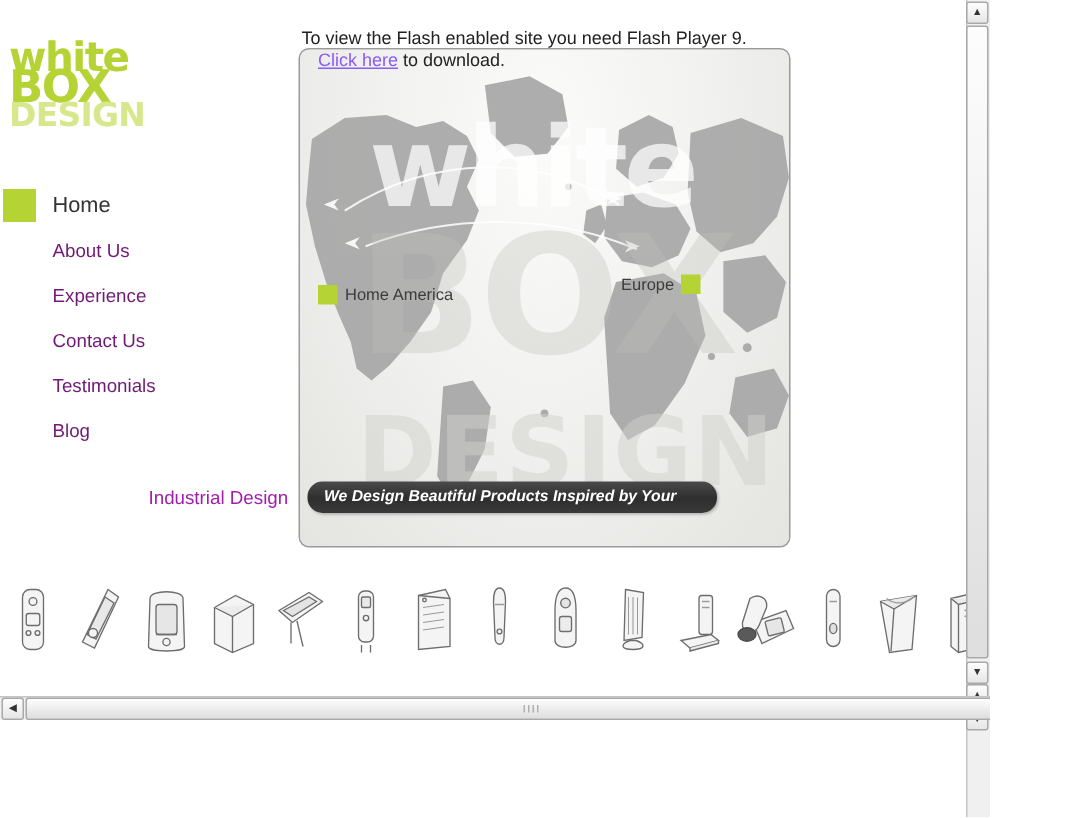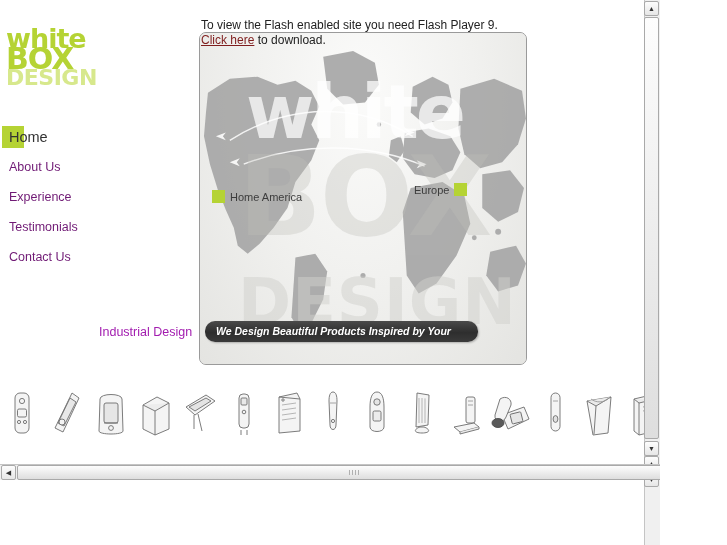--- a/index.html
+++ b/index.html
@@ -88,20 +88,21 @@
     left: 2px;
     top: 4px;
     width: 22px;
     height: 22px;
     background: #b5d334;
     z-index: 0;
   }
   .nav-item .nav-label {
     position: relative;
     z-index: 1;
+    margin-left: 26px;
   }
 
   #industrial-design {
     position: absolute;
     left: 99px;
     top: 325px;
     font-size: 12.5px;
     color: #a21caf;
     white-space: nowrap;
   }
@@ -111,22 +112,23 @@
     position: absolute;
     left: 201px;
     top: 18px;
     width: 320px;
     font-size: 12px;
     color: #222222;
     line-height: 15px;
     z-index: 6;
   }
   #flash-notice a {
-    color: #7f1d1d;
+    color: #8b5cf6;
     text-decoration: underline;
+    margin-left: 11px;
   }
 
   
   #flash-stage {
     position: absolute;
     left: 199px;
     top: 32px;
     width: 328px;
     height: 333px;
     border: 1px solid #9a9a9a;
@@ -321,24 +323,27 @@
           <span class="nav-marker"></span>
           <span class="nav-label">Home</span>
         </div>
         <div class="nav-item">
           <span class="nav-label">About Us</span>
         </div>
         <div class="nav-item">
           <span class="nav-label">Experience</span>
         </div>
         <div class="nav-item">
+          <span class="nav-label">Contact Us</span>
+        </div>
+        <div class="nav-item">
           <span class="nav-label">Testimonials</span>
         </div>
         <div class="nav-item">
-          <span class="nav-label">Contact Us</span>
+          <span class="nav-label">Blog</span>
         </div>
       </div>
 
       <div id="industrial-design">Industrial Design</div>
     </div>
 
     <div id="flash-notice">
       <span>To view the Flash enabled site you need Flash Player 9. </span><a href="#">Click here</a><span> to download.</span>
     </div>
 

